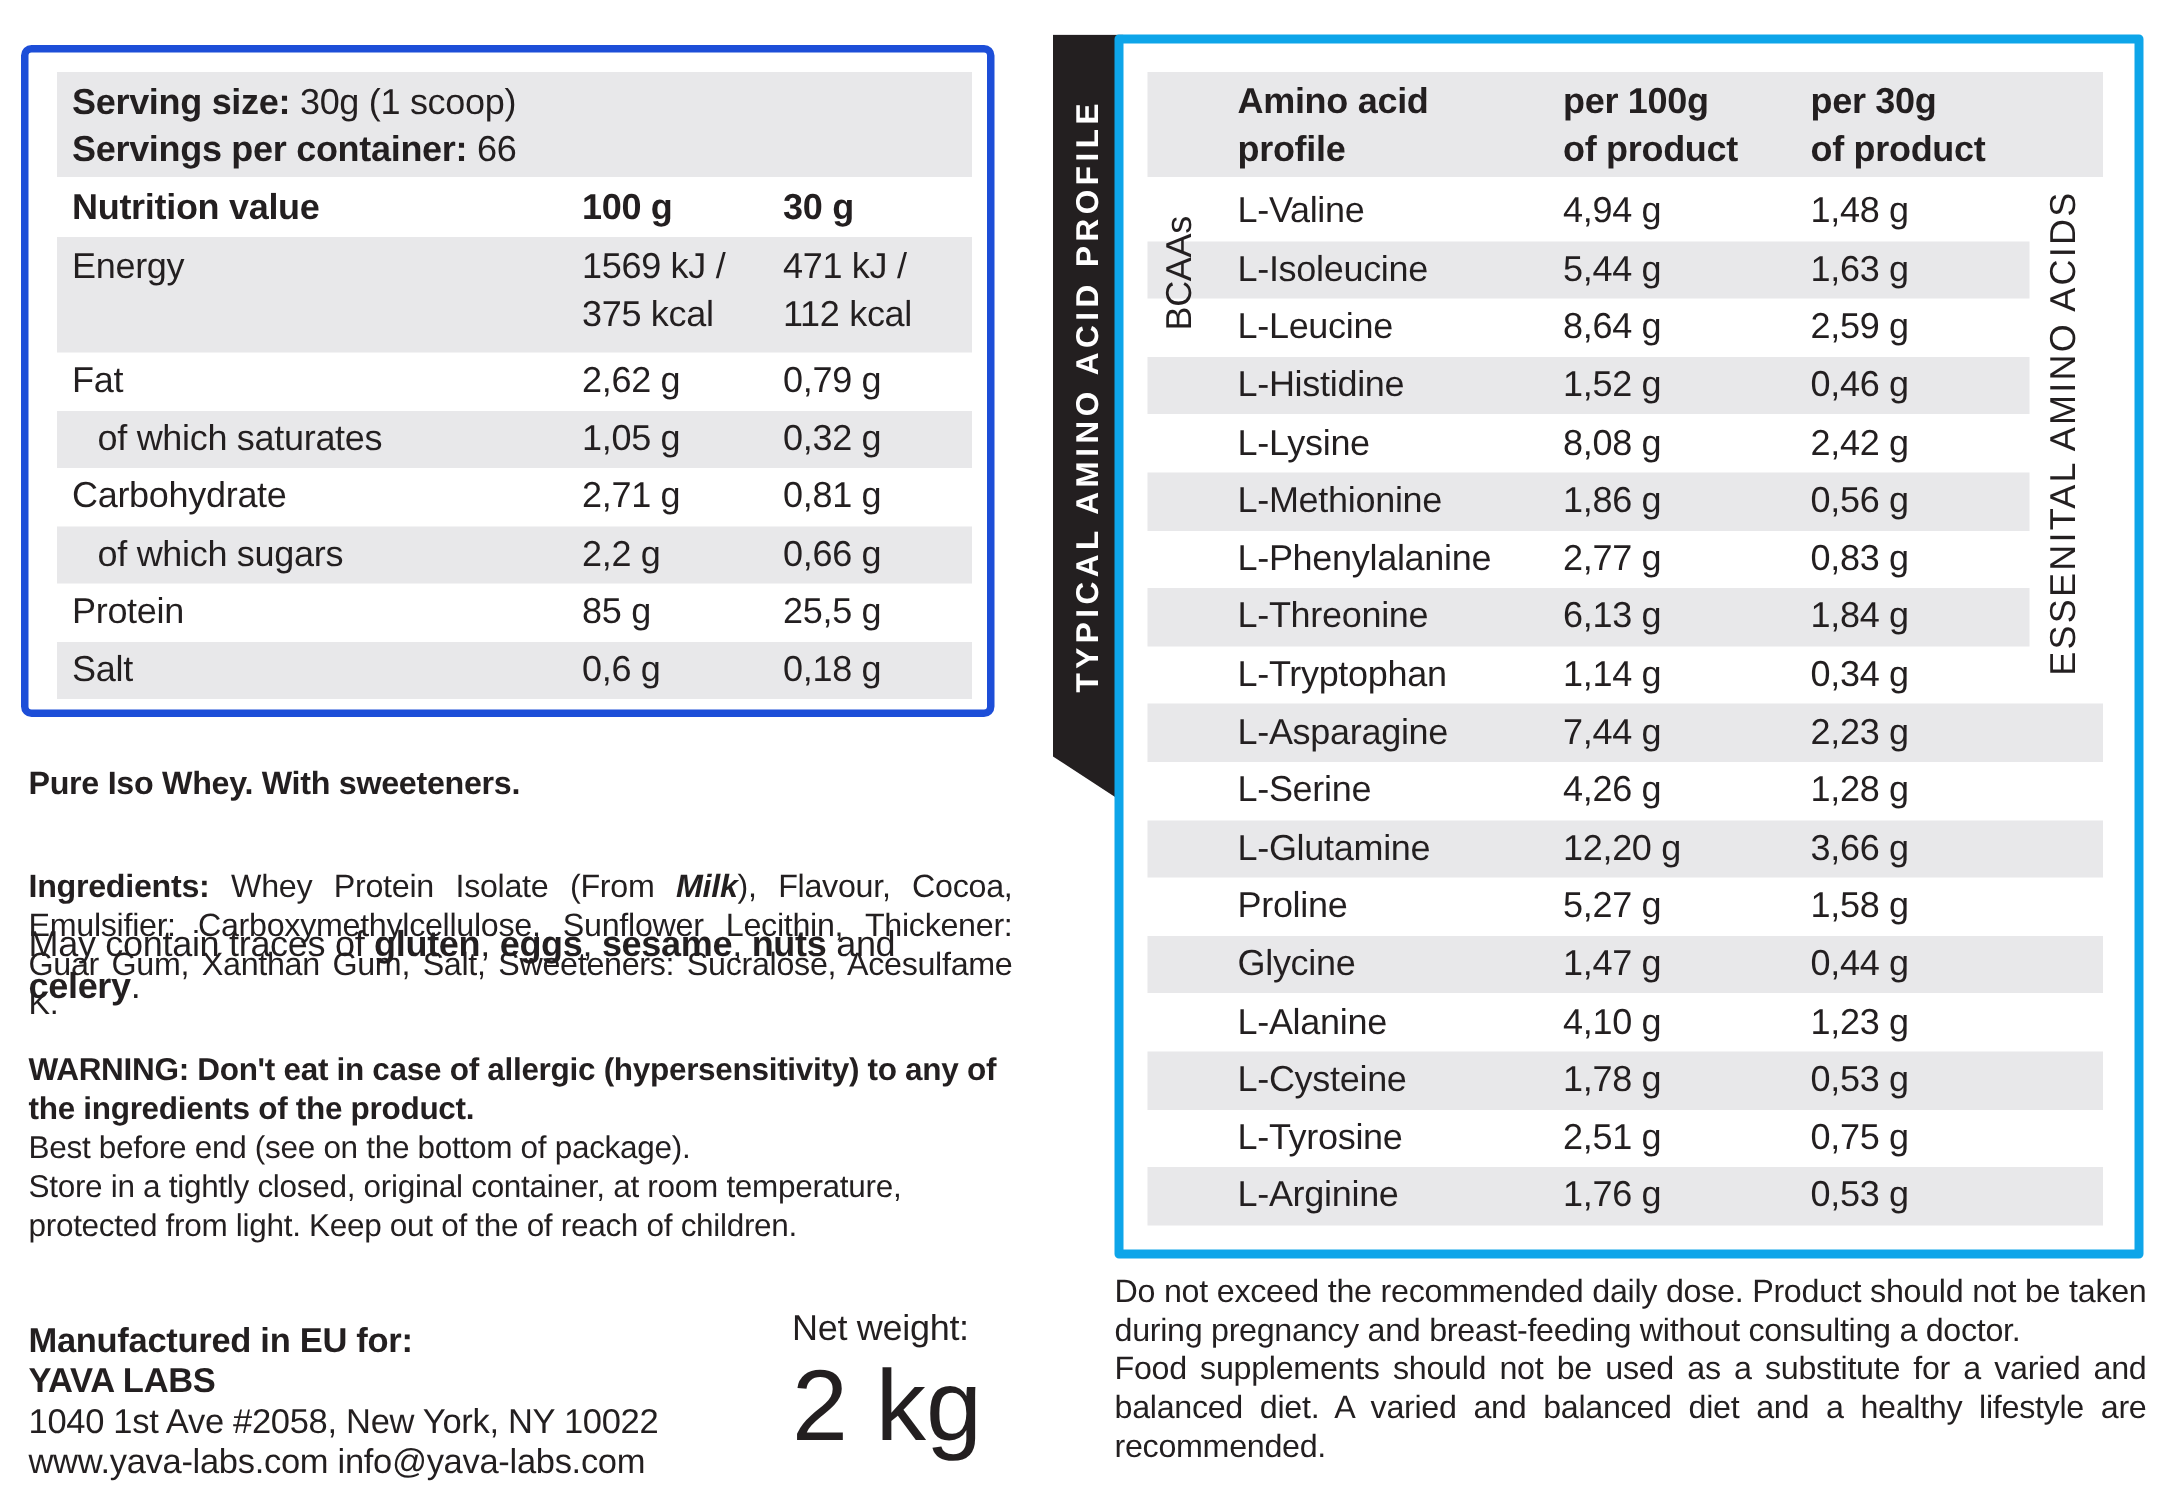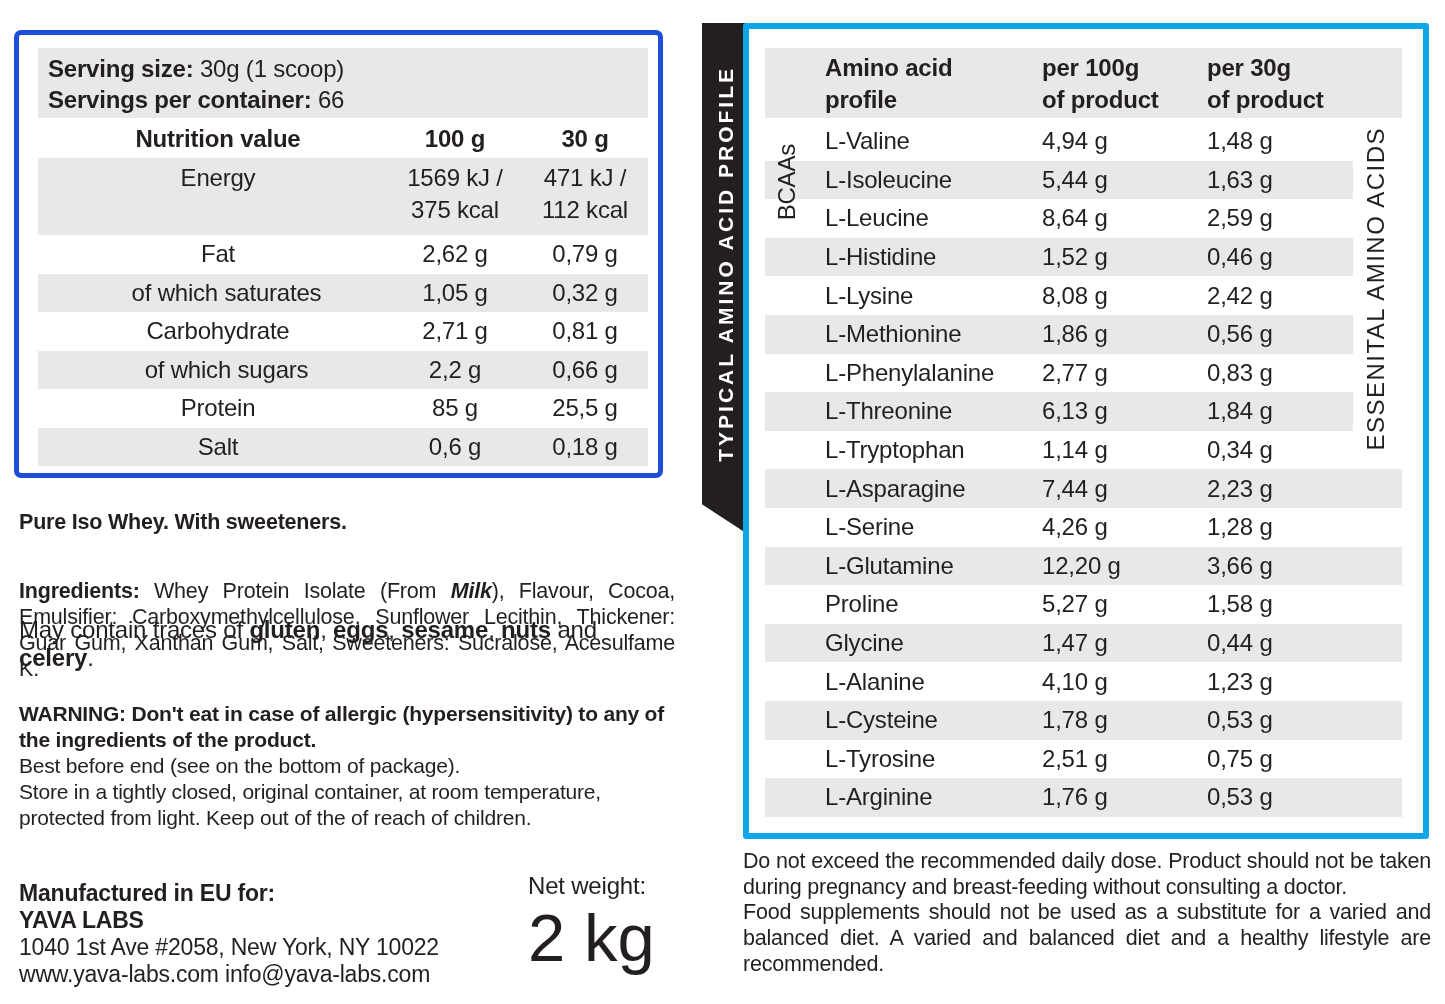--- a/index.html
+++ b/index.html
@@ -10,21 +10,21 @@
   }
   
   .left-panel{position:absolute;left:14px;top:30px;width:649px;height:448px;
     border:5px solid #1d4ed8;border-radius:7px;box-sizing:border-box;background:#fff;}
   .serving-band{position:absolute;left:19px;top:13px;width:610px;height:70px;
     background:#e8e8ea;box-sizing:border-box;padding:5px 0 0 10px;
     font-size:24px;line-height:31px;}
   .b{font-weight:bold;}
   .ntable{position:absolute;left:19px;top:85px;width:610px;}
   .nrow{display:grid;grid-template-columns:350px 134px auto;height:38.5px;
-    align-items:center;font-size:24px;text-align:center;}
+    align-items:center;font-size:24px;}
   .nrow.header{height:38px;font-weight:bold;background:#fff;}
   .nrow.stripe{background:#e8e8ea;}
   .nrow.tall{height:77px;align-items:start;}
   .nrow.tall .ncell{padding-top:4px;}
   .ncell{white-space:pre-line;line-height:32px;}
   .nname{padding-left:10px;}
   .nname.sub{padding-left:27px;}
   
   .tagline{position:absolute;left:19px;top:510px;font-size:21.5px;font-weight:bold;}
   .ingredients{position:absolute;left:19px;top:546px;width:656px;

